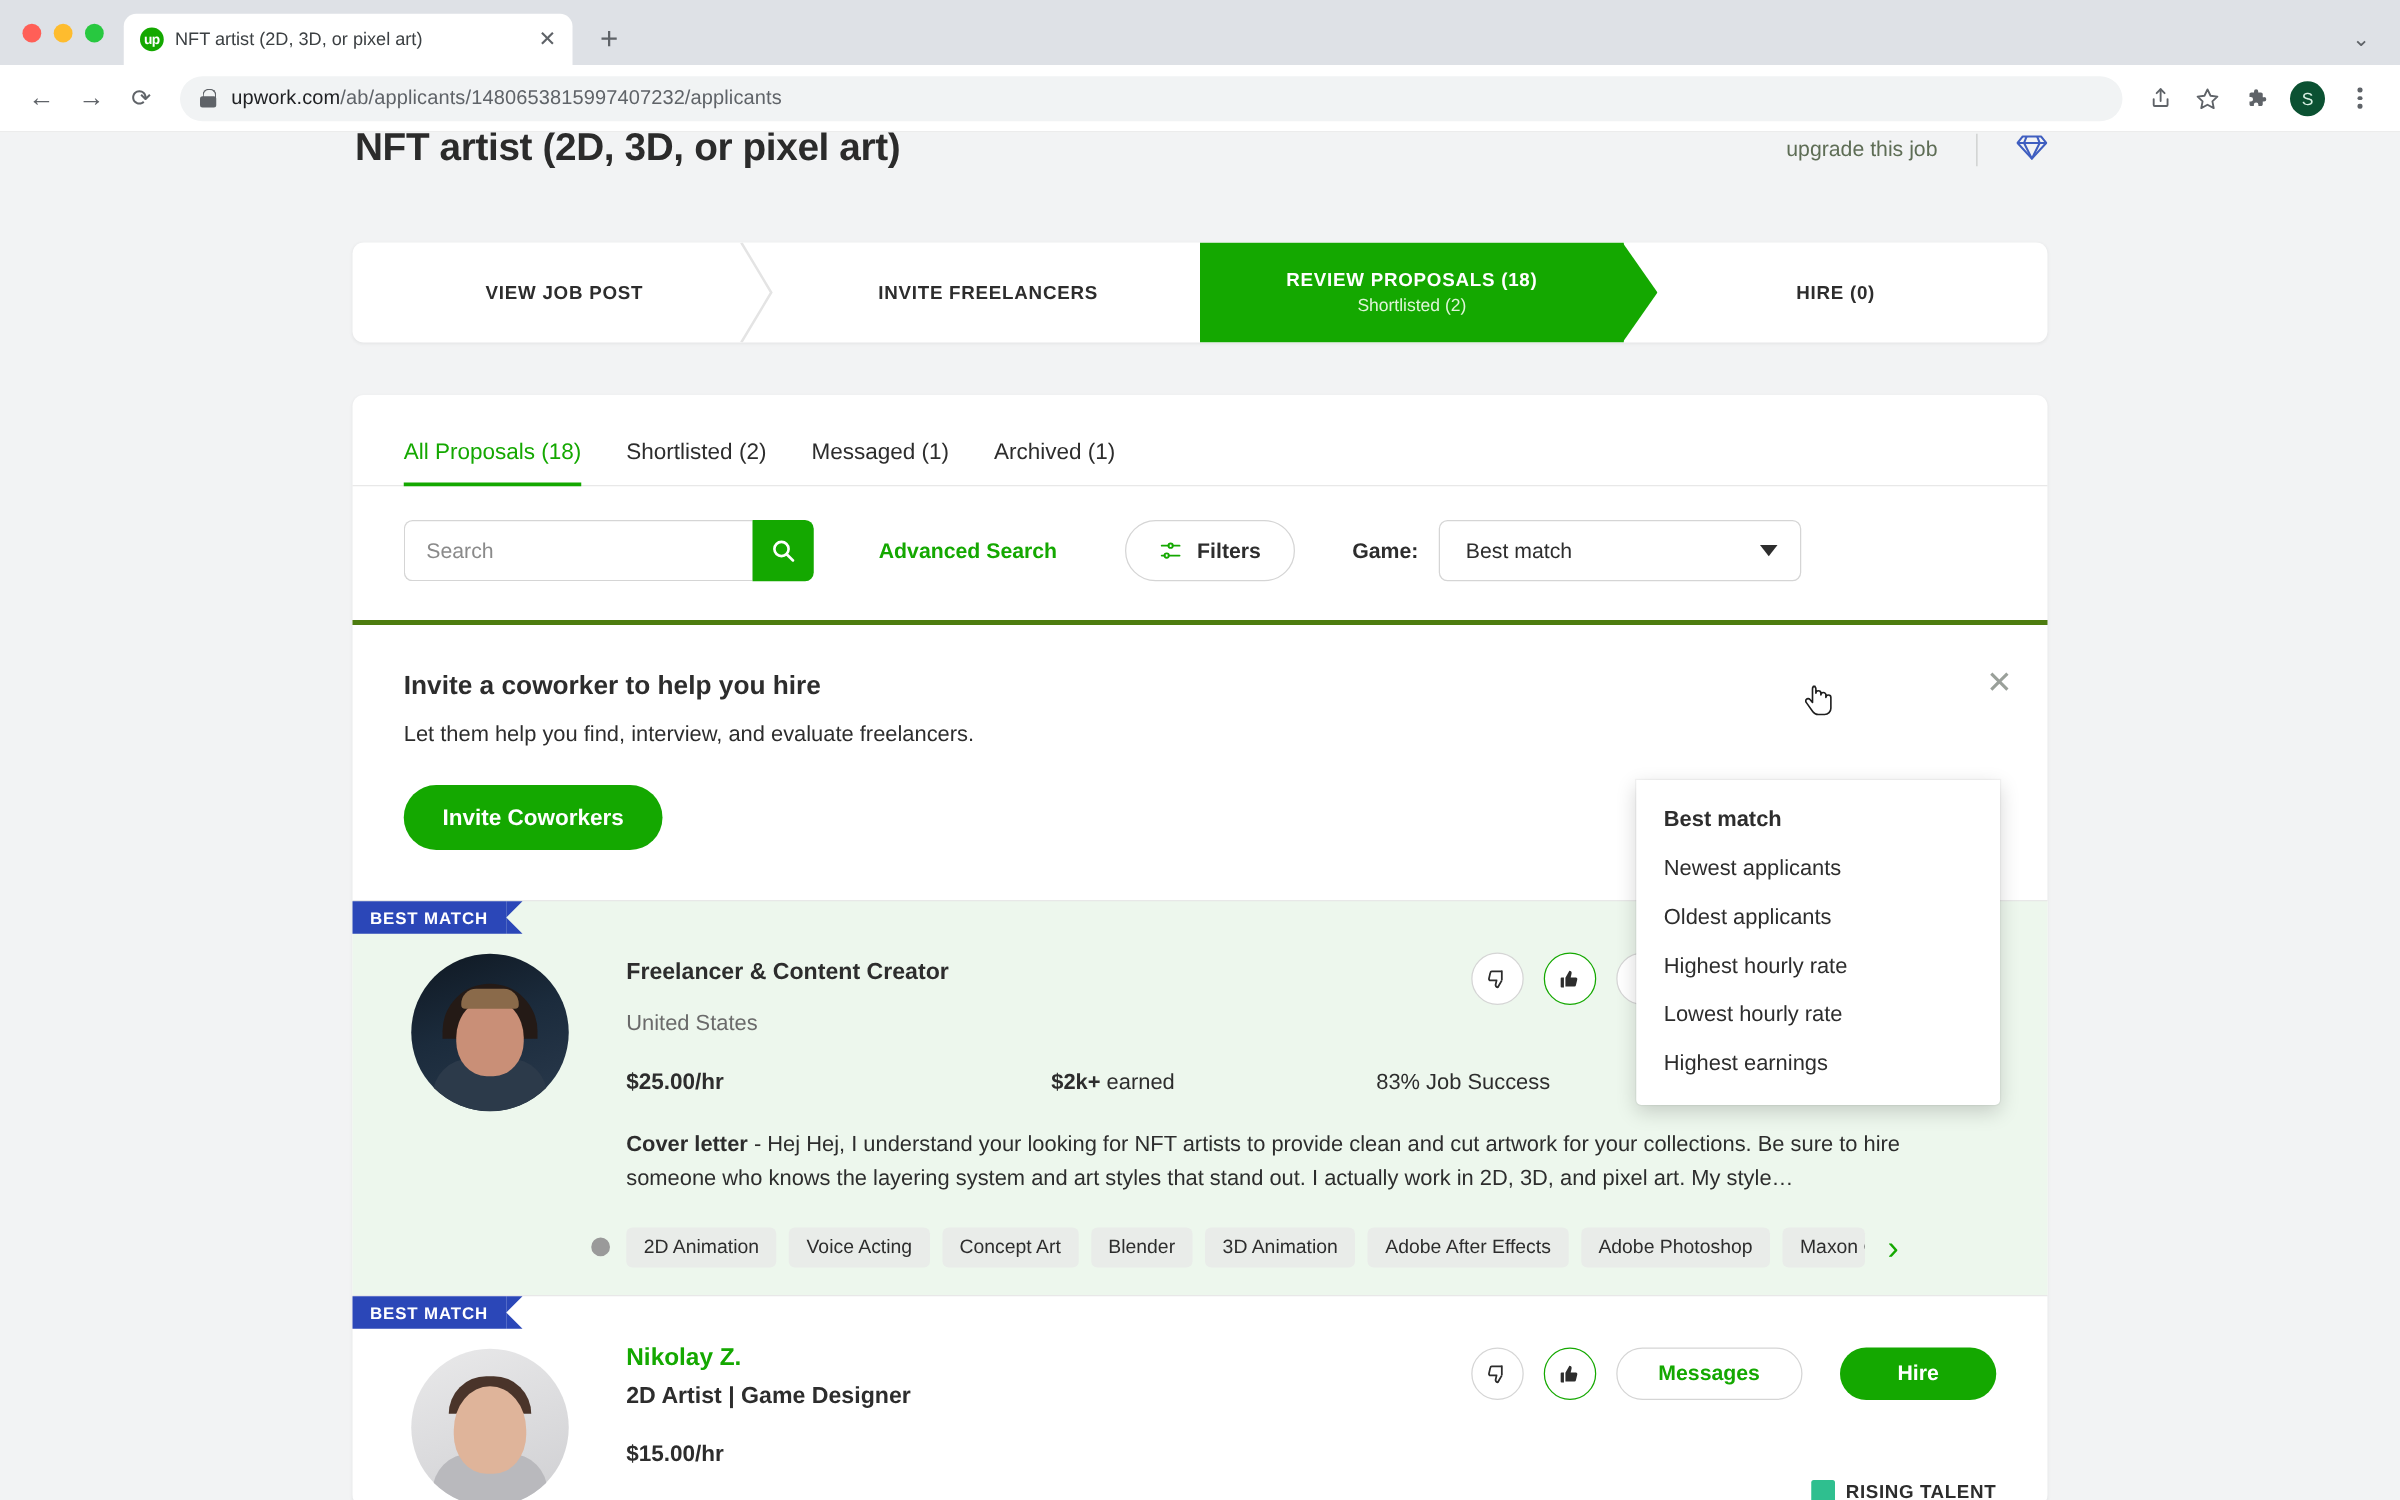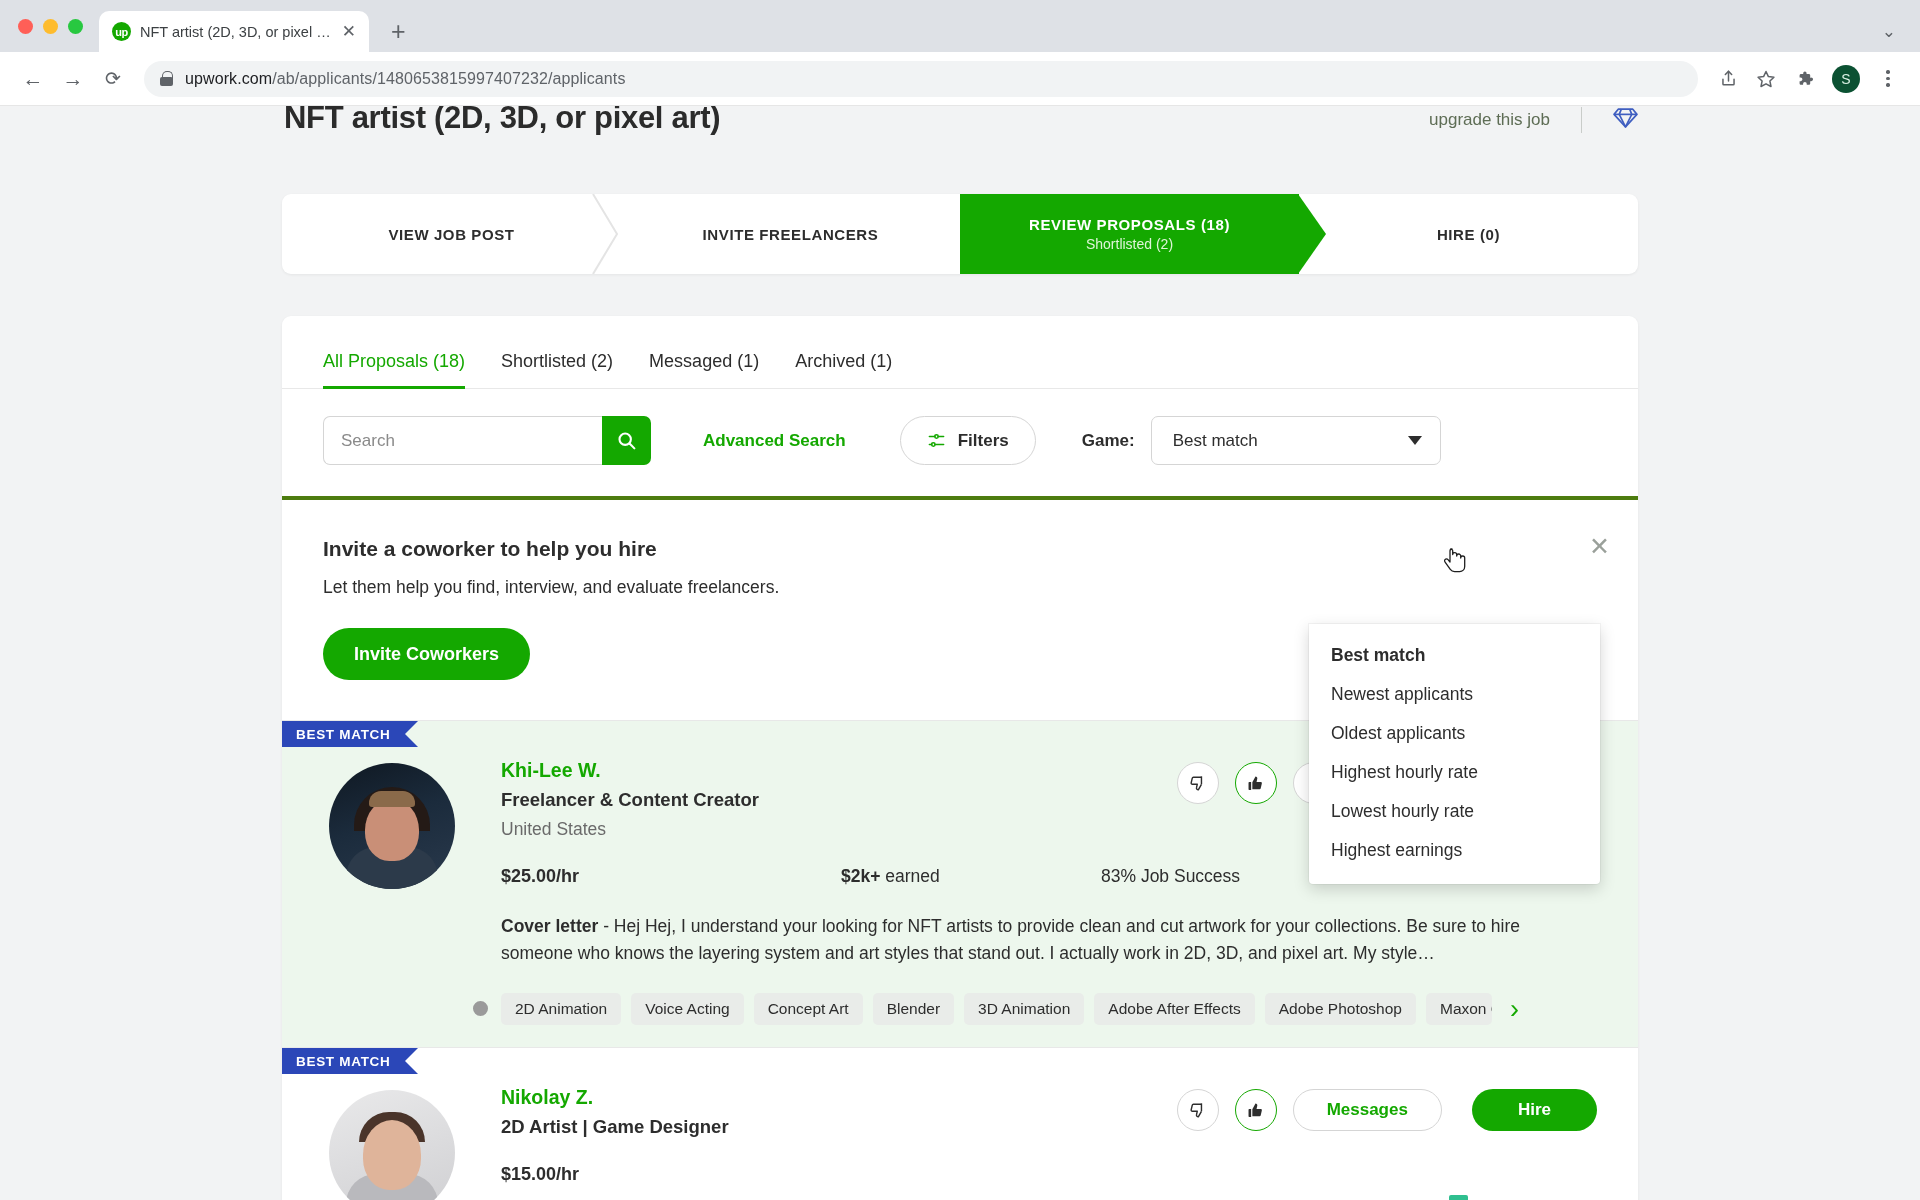--- a/index.html
+++ b/index.html
@@ -18,21 +18,21 @@
     display: flex; align-items: flex-end; padding-left: 18px;
     position: relative;
   }
   .traffic { display: flex; align-items: center; gap: 10px; height: 52px; padding-right: 16px; }
   .tl { width: 15px; height: 15px; border-radius: 50%; }
   .tl.red { background: #ff5f57; }
   .tl.yellow { background: #febc2e; }
   .tl.green { background: #28c840; }
 
   .tab {
-    height: 41px; width: 270px; background: #fff;
+    height: 41px; width: 359px; background: #fff;
     border-radius: 10px 10px 0 0;
     display: flex; align-items: center; gap: 9px;
     padding: 0 11px 0 13px; position: relative;
   }
   .tab-fav {
     width: 19px; height: 19px; border-radius: 50%;
     background: #14a800; color: #fff; flex: 0 0 auto;
     display: flex; align-items: center; justify-content: center;
     font-size: 11px; font-weight: bold; letter-spacing: -0.5px;
   }
@@ -258,21 +258,21 @@
   }
   .avatar.p2 .av-body { background: #b9b9bd; }
   .av-status {
     position: absolute; right: 11px; bottom: 7px; width: 19px; height: 19px;
     border-radius: 50%; background: #9a9a9a; border: 2.5px solid #edf7ed;
   }
 
   .info-col { flex: 1 1 auto; min-width: 0; }
   .fname { font-size: 19.5px; color: #14a800; font-weight: bold; cursor: pointer; }
   .ftitle { font-size: 18.5px; color: #2d2d2d; font-weight: bold; margin-top: 7px; }
-  .floc { font-size: 17.5px; color: #6a6a6a; margin-top: 8px; }
+  .floc { font-size: 17.5px; color: #6a6a6a; margin-top: 20px; }
 
   .stats-row { display: flex; align-items: flex-start; margin-top: 26px; }
   .rate { font-size: 18px; color: #2d2d2d; font-weight: bold; width: 340px; flex: 0 0 auto; }
   .earned { font-size: 17.5px; color: #2d2d2d; width: 260px; flex: 0 0 auto; }
   .earned b { font-weight: bold; }
   .jss { flex: 0 0 auto; }
   .jss-text { font-size: 17.5px; color: #2d2d2d; }
   .jss-bar { margin-top: 9px; width: 165px; height: 5px; background: #d6d6d6; border-radius: 3px; overflow: hidden; }
   .jss-fill { height: 100%; background: #2b47b8; }
 
@@ -458,21 +458,20 @@
                 <span class="av-body"></span>
                 <span class="av-hair"></span>
                 <span class="av-face"></span>
                 <span class="av-hat"></span>
               </div>
               <span class="av-status"></span>
             </div>
             <div class="info-col">
               <div style="display:flex; align-items:flex-start;">
                 <div style="flex:1 1 auto; min-width:0;">
-                  <div class="fname">Khi-Lee W.</div>
                   <div class="ftitle">Freelancer &amp; Content Creator</div>
                   <div class="floc">United States</div>
                 </div>
                 <div class="actions">
                   <span class="icon-btn">
                     <svg width="19" height="19" viewBox="0 0 24 24" fill="none" stroke="#2d2d2d" stroke-width="1.8" stroke-linejoin="round">
                         <path d="M17 3v10"></path>
                         <path d="M17 13l-4 7a2.3 2.3 0 01-2.2-3l.9-4H5.5A1.5 1.5 0 014 11.2l1.4-6A1.5 1.5 0 016.9 4H17"></path>
                       </svg>
                   </span>

